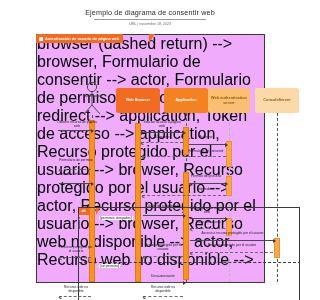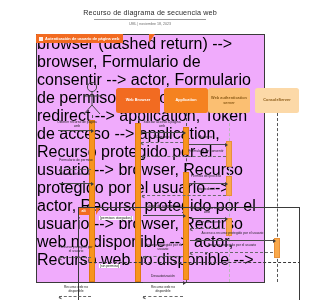--- a/index.html
+++ b/index.html
@@ -205,21 +205,21 @@
     width: 222px; height: 0;
     border-top: 0.8px dashed #3a3a3a;
   }
 </style>
 </head>
 <body>
 
 <div id="page">
 
   <div id="title-block">
-    <div id="doc-title">Recurso de diagrama de secuencia web</div>
+    <div id="doc-title">Ejemplo de diagrama de consentir web</div>
     <div id="title-rule"></div>
     <div id="doc-subtitle">UML | noviembre 18, 2023</div>
   </div>
 
   <div id="frame">
 
     <div id="frame-label">
       <span class="tagicon"></span><span>Autenticación de usuario de página web</span>
     </div>
     <div id="frame-label-clip"></div>

